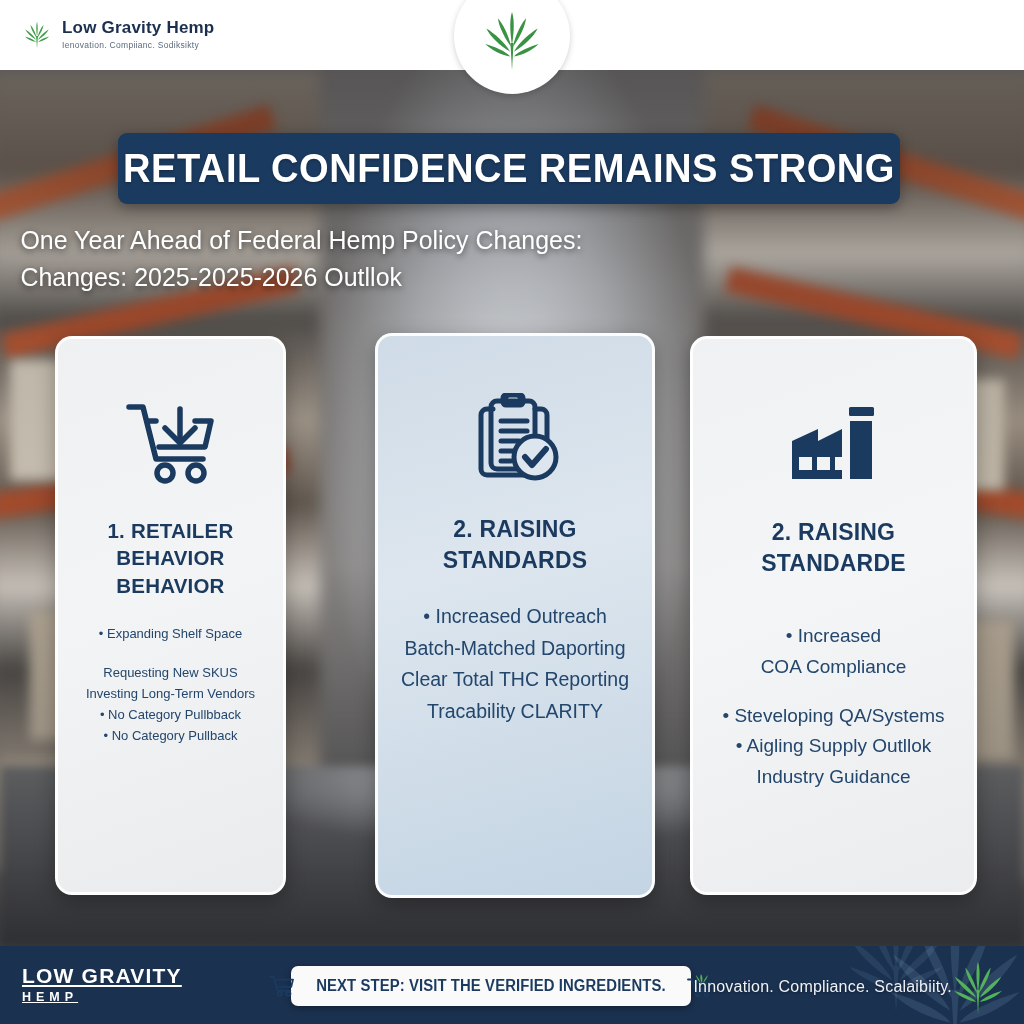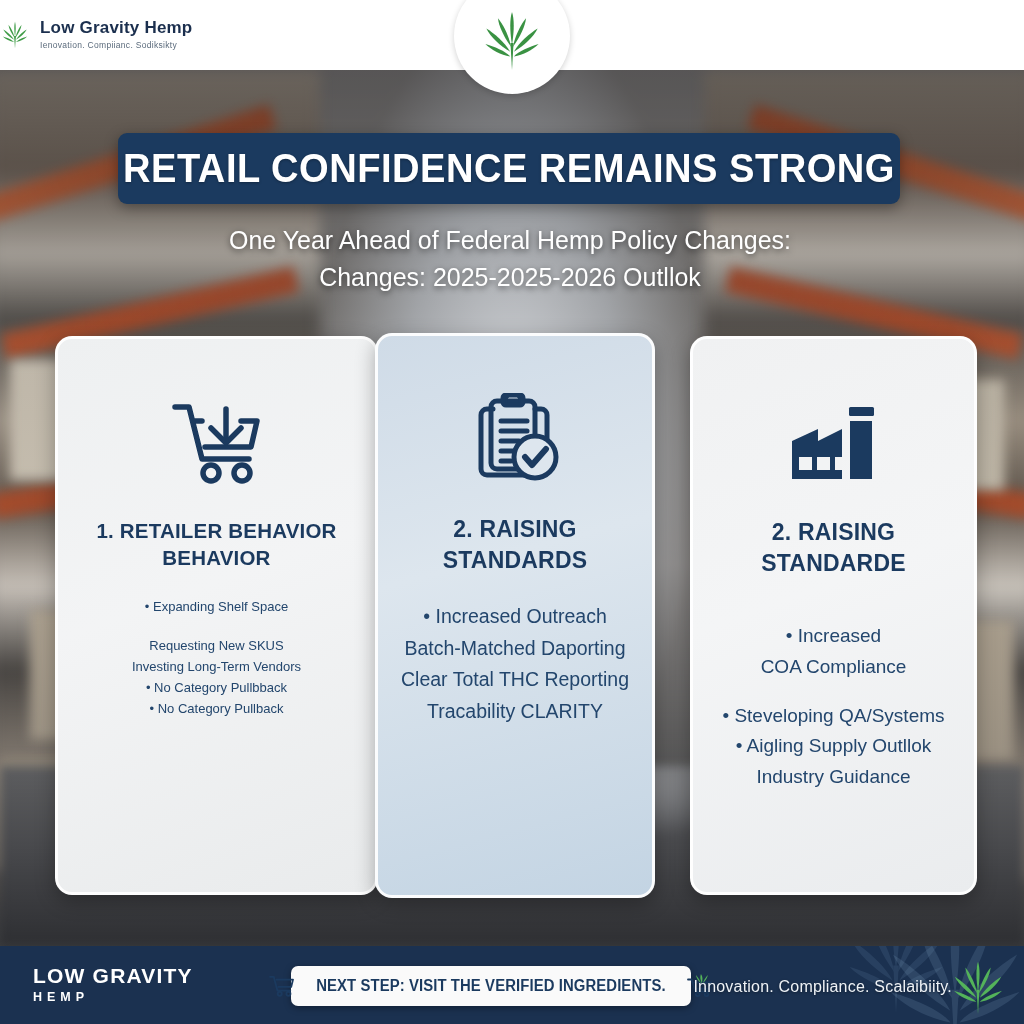--- a/index.html
+++ b/index.html
@@ -59,21 +59,21 @@
     background:linear-gradient(to bottom, rgba(15,20,30,.34) 0%, rgba(15,20,30,.10) 28%,
                rgba(15,20,30,.04) 55%, rgba(10,14,22,.30) 100%);
   }
 
   
   .header {
     position:absolute; left:0; top:0; width:1024px; height:70px;
     background:#ffffff; z-index:5;
     display:flex; align-items:center;
   }
-  .brand { display:flex; align-items:center; gap:10px; padding-left:0; }
+  .brand { display:flex; align-items:center; gap:10px; padding-left:22px; }
   .brand-leaf { width:30px; height:34px; flex:none; }
   .brand-txt { line-height:1.1; }
   .brand-name {
     font-size:17px; font-weight:bold; color:#1b2f4e; letter-spacing:.2px;
   }
   .brand-tag {
     font-size:8.5px; color:#5b6b7c; letter-spacing:.3px; margin-top:3px;
     filter:blur(.35px);
   }
   .leaf-badge {
@@ -94,37 +94,37 @@
     box-shadow:0 4px 14px rgba(0,0,0,.35);
   }
   .title-banner h1 {
     font-size:41px; font-weight:bold; color:#fff;
     letter-spacing:.5px; white-space:nowrap;
     transform:scaleX(.93);
     text-shadow:0 1px 3px rgba(0,0,0,.3);
   }
   .subtitle {
     position:absolute; left:0; top:222px; width:1020px; z-index:4;
-    text-align:center; color:#fff;
+    text-align:left; color:#fff;
     font-size:26px; line-height:1.42; font-weight:500;
     text-shadow:0 2px 6px rgba(0,0,0,.6);
   }
   .subtitle span { display:block; transform:scaleX(.96); }
 
   
   .cards { position:absolute; left:0; top:0; width:1024px; height:1024px; z-index:4; }
   .card {
     position:absolute; border-radius:17px;
     border:3px solid rgba(255,255,255,.92);
     box-shadow:0 6px 20px rgba(0,0,0,.3);
     display:flex; flex-direction:column; align-items:center;
     padding:52px 14px 16px;
     overflow:hidden;
   }
-  .card-1 { left:55px;  top:336px; width:323px; height:559px;
+  .card-1 { left:55px;  top:336px; width:231px; height:559px;
             background:linear-gradient(160deg, #eef0f1 0%, #f3f4f5 45%, #e9ebec 100%); }
   .card-2 { left:375px; top:333px; width:280px; height:565px;
             background:linear-gradient(165deg, #cfdbe7 0%, #dde6ee 40%, #c3d4e3 100%); }
   .card-3 { left:690px; top:336px; width:287px; height:559px;
             background:linear-gradient(160deg, #f0f1f2 0%, #f4f5f6 45%, #eaecee 100%); }
 
   .card-icon { height:102px; display:flex; align-items:center; justify-content:center; }
   .card-icon svg { display:block; }
   .card-title {
     margin-top:24px; text-align:center;
@@ -144,21 +144,21 @@
   
   .footer {
     position:absolute; left:0; bottom:0; width:1024px; height:78px;
     background:#1b3150; z-index:5; overflow:hidden;
     display:flex; align-items:center;
   }
   .footer-leaf { position:absolute; opacity:.14; }
   .fl1 { right:-6px; bottom:-36px; width:150px; height:150px; }
   .fl2 { right:74px; bottom:8px;  width:108px; height:108px; opacity:.10; }
   .footer-leaf-green { position:absolute; right:18px; bottom:8px; width:56px; height:56px; }
-  .footer-brand { padding-left:33px; color:#fff; line-height:1.05; z-index:2; }
+  .footer-brand { padding-left:22px; color:#fff; line-height:1.05; z-index:2;text-decoration:underline; }
   .fb-1 { font-size:21px; font-weight:bold; letter-spacing:1.2px; }
   .fb-2 { font-size:12.5px; font-weight:bold; letter-spacing:5px; margin-top:4px; }
   .cta {
     position:absolute; left:291px; bottom:18px; width:400px; height:40px;
     background:#fafafa; border-radius:7px;
     display:flex; align-items:center; justify-content:center; gap:8px;
     box-shadow:0 2px 7px rgba(0,0,0,.35); z-index:2;
   }
   .cta-txt {
     font-size:16px; font-weight:bold; color:#1b3a5f;

